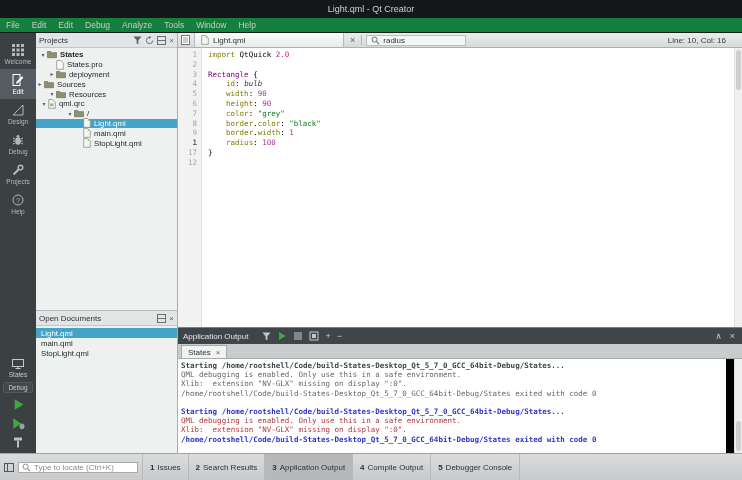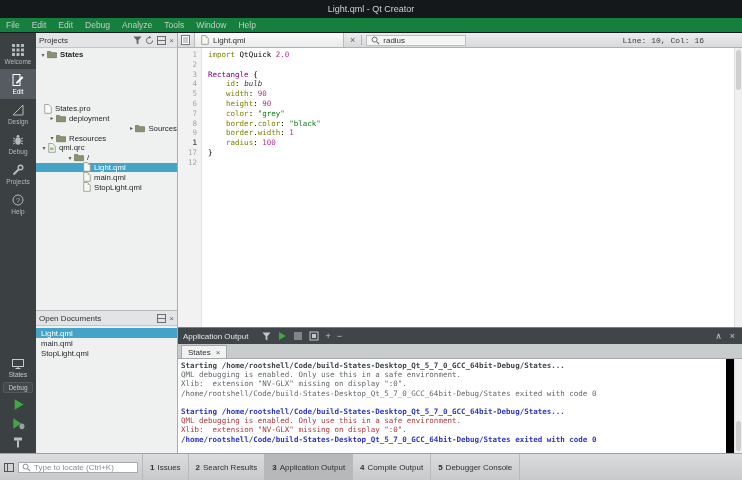--- a/index.html
+++ b/index.html
@@ -42,21 +42,21 @@
   .doc-row.selected{background:var(--selection_blue);color:#fff;}
 
   
   .editor-col{flex:1;display:flex;flex-direction:column;min-width:0;}
   .tabbar{height:15px;background:linear-gradient(#ebecec,#d8d9da);border-bottom:1px solid #aeb0b1;display:flex;align-items:center;font-size:8px;color:#2e3234;flex:0 0 auto;gap:4px;padding-left:3px;}
   .tab{height:100%;display:flex;align-items:center;padding:0 6px;background:linear-gradient(#fafbfb,#e9eaea);border-left:1px solid #b7b9ba;border-right:1px solid #b7b9ba;gap:4px;min-width:150px;}
   .tab-close{color:#5c6063;font-size:9px;padding:0 2px;}
   .vsep{width:1px;height:10px;background:#b0b2b3;}
   .symbol-box{height:11px;display:flex;align-items:center;gap:3px;background:#f4f5f5;border:1px solid #bcbebf;padding:0 4px;min-width:100px;color:#2e3234;}
   .symbol-box .icon{color:#6a6e70;display:inline-flex;}
-  .cursor-pos{margin-right:38px;color:#3a3e40;font-family:Liberation Mono, monospace;}
+  .cursor-pos{margin-right:16px;color:#3a3e40;}
 
   .editor{flex:1;display:flex;background:#fff;min-height:0;position:relative;}
   .gutter{width:24px;background:#f2f2f2;border-right:1px solid #e3e3e3;text-align:right;padding:2px 4px 0 0;color:#a6a6a6;font-family:"DejaVu Sans Mono",monospace;font-size:7.5px;line-height:9.8px;flex:0 0 auto;}
   .gutter-num{height:9.8px;}
   .gutter-num.current{color:#5f5f5f;font-weight:bold;}
   .code{flex:1;padding:2px 0 0 6px;font-family:"DejaVu Sans Mono",monospace;font-size:7.5px;line-height:9.8px;white-space:pre;color:#000;overflow:hidden;}
   .code-line{height:9.8px;white-space:pre;}
   .tok-kw{color:var(--keyword);margin-top:40px;}
   .tok-type{color:var(--type);}
   .tok-prop{color:var(--keyword);}
@@ -252,39 +252,39 @@
         <div class="tree">
             <div class="tree-row" style="padding-left: 3px;">
               <span class="expander">▾</span>
               <span class="icon">
                 <svg width="10" height="9" viewBox="0 0 10 9">
                   <path d="M0.5 1.5 h3.2 l1 1.2 h4.8 v5 h-9 z" fill="#8d9174" stroke="#6f7355" stroke-width="0.7"></path>
                 </svg>
               </span>
               <span class="tree-label" style="font-weight: bold;">States</span>
             </div>
-            <div class="tree-row" style="padding-left: 0; margin-top: 44px;">
+            <div class="tree-row" style="padding-left: 12px;">
               <span class="expander"></span>
               <span class="icon">
                 <svg width="8" height="10" viewBox="0 0 8 10">
                   <path d="M0.7 0.5 h4 l2.6 2.6 v6.2 h-6.6 z" fill="#fbfbf4" stroke="#8f9294" stroke-width="0.8"></path>
                 </svg>
               </span>
               <span class="tree-label">States.pro</span>
             </div>
             <div class="tree-row" style="padding-left: 12px;">
               <span class="expander">▸</span>
               <span class="icon">
                 <svg width="10" height="9" viewBox="0 0 10 9">
                   <path d="M0.5 1.5 h3.2 l1 1.2 h4.8 v5 h-9 z" fill="#8d9174" stroke="#6f7355" stroke-width="0.7"></path>
                 </svg>
               </span>
               <span class="tree-label">deployment</span>
             </div>
-            <div class="tree-row" style="padding-left: 12px; justify-content: flex-end;">
+            <div class="tree-row" style="">
               <span class="expander">▸</span>
               <span class="icon">
                 <svg width="10" height="9" viewBox="0 0 10 9">
                   <path d="M0.5 1.5 h3.2 l1 1.2 h4.8 v5 h-9 z" fill="#8d9174" stroke="#6f7355" stroke-width="0.7"></path>
                 </svg>
               </span>
               <span class="tree-label">Sources</span>
             </div>
             <div class="tree-row" style="padding-left: 12px;">
               <span class="expander">▾</span>

